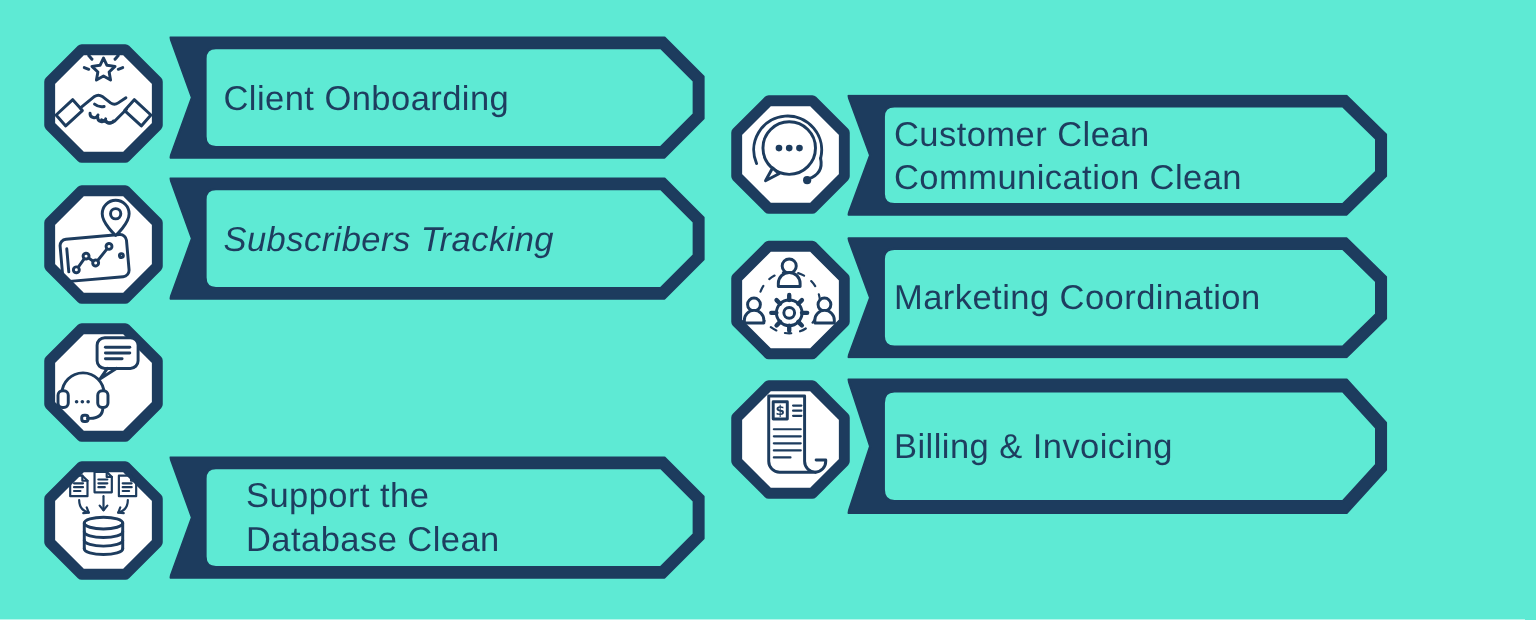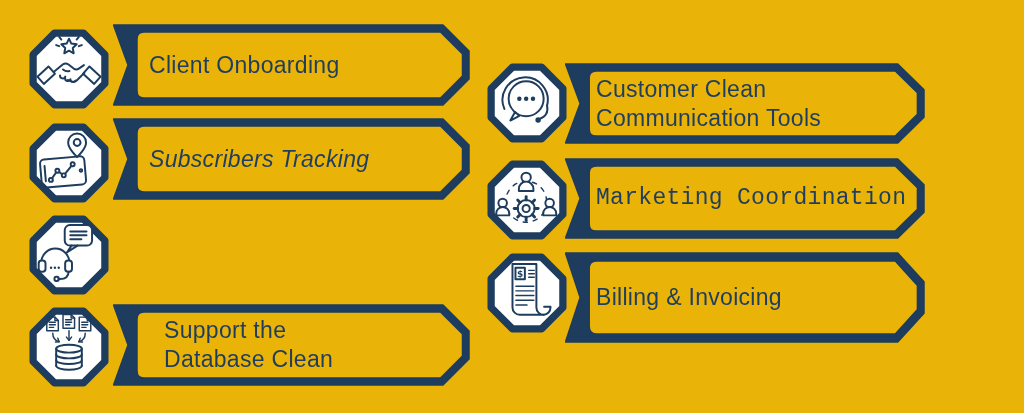--- a/index.html
+++ b/index.html
@@ -1,17 +1,17 @@
 <!DOCTYPE html>
 <html><head>
 <meta charset="utf-8">
 <style>
   html,body{margin:0;padding:0;background:#ffffff;}
   #stage{
-    position:relative;width:1024px;height:413px;background:#eab308;overflow:hidden;
+    position:relative;width:1024px;height:413px;background:#5eead4;overflow:hidden;
     font-family:"Liberation Sans", sans-serif;
   }
   .icon-oct{position:absolute;width:82px;height:82px;}
   .icon-oct svg{width:100%;height:100%;display:block;}
   .oct-frame{fill:#ffffff;stroke:#1d3c5e;stroke-width:8.5;stroke-linejoin:round;}
   .art{stroke:#1d3c5e;fill:none;stroke-width:2.3;stroke-linecap:round;stroke-linejoin:round;}
   .art .fill{fill:#1d3c5e;stroke:none;}
   .art .wf{fill:#ffffff;}
   .art .thin{stroke-width:1.7;}
   .art .tooth{stroke-width:3.4;}
@@ -29,21 +29,21 @@
   .banner .text span:empty{display:none;}
   .banner.indent .text{left:51px;}
   .banner.rt .text{left:31px;}
 
   
   #ic-l1{left:28px;top:28px;}   #bn-l1{left:113px;top:24px;width:357px;height:82px;}
   #ic-l2{left:28px;top:122px;}  #bn-l2{left:113px;top:118px;width:357px;height:82px;font-style:italic;}
   #ic-l3{left:28px;top:214px;}  #bn-l3{left:113px;top:210px;width:357px;height:82px;}
   #ic-l4{left:28px;top:306px;}  #bn-l4{left:113px;top:304px;width:357px;height:82px;}
   #ic-r1{left:486px;top:62px;}  #bn-r1{left:565px;top:63px;width:360px;height:81px;}
-  #ic-r2{left:486px;top:159px;} #bn-r2{left:565px;top:158px;width:360px;height:81px;font-family:Liberation Mono, monospace;}
+  #ic-r2{left:486px;top:159px;} #bn-r2{left:565px;top:158px;width:360px;height:81px;}
   #ic-r3{left:486px;top:252px;} #bn-r3{left:565px;top:252px;width:360px;height:91px;}
 </style>
 </head>
 <body>
 
 <div id="stage">
 
   <div class="icon-oct" id="ic-l1">
     <svg viewBox="0 0 96 96">
       <polygon class="oct-frame" points="31,6 65,6 90,31 90,65 65,90 31,90 6,65 6,31"></polygon>
@@ -187,21 +187,21 @@
       </g>
     </svg>
   </div>
 
   <div class="banner rt" id="bn-r1">
     <svg class="shape" viewBox="0 0 357 82" preserveAspectRatio="none">
       <path d="M0.5 1 H330 L356 27 V55 L330 81 H0.5 L15 41 Z M31 8 H327.5 L349.5 30 V52 L327.5 74 H31 Q24 74 24 67 V15 Q24 8 31 8 Z"></path>
     </svg>
     <div class="text">
       <span>Customer Clean</span>
-        <span>Communication Tools</span>
+        <span>Communication Clean</span>
     </div>
   </div>
 
   <div class="icon-oct" id="ic-r2">
     <svg viewBox="0 0 96 96">
       <polygon class="oct-frame" points="31,6 65,6 90,31 90,65 65,90 31,90 6,65 6,31"></polygon>
       <g class="art">
         <circle cx="47" cy="50" r="24" class="thin" stroke-dasharray="5 7"></circle>
         <circle class="wf" cx="47" cy="21.5" r="5.5"></circle>
         <path class="wf" d="M38.5 37.5 v-2.5 a8.5 8.5 0 0 1 17 0 v2.5 Z"></path>

